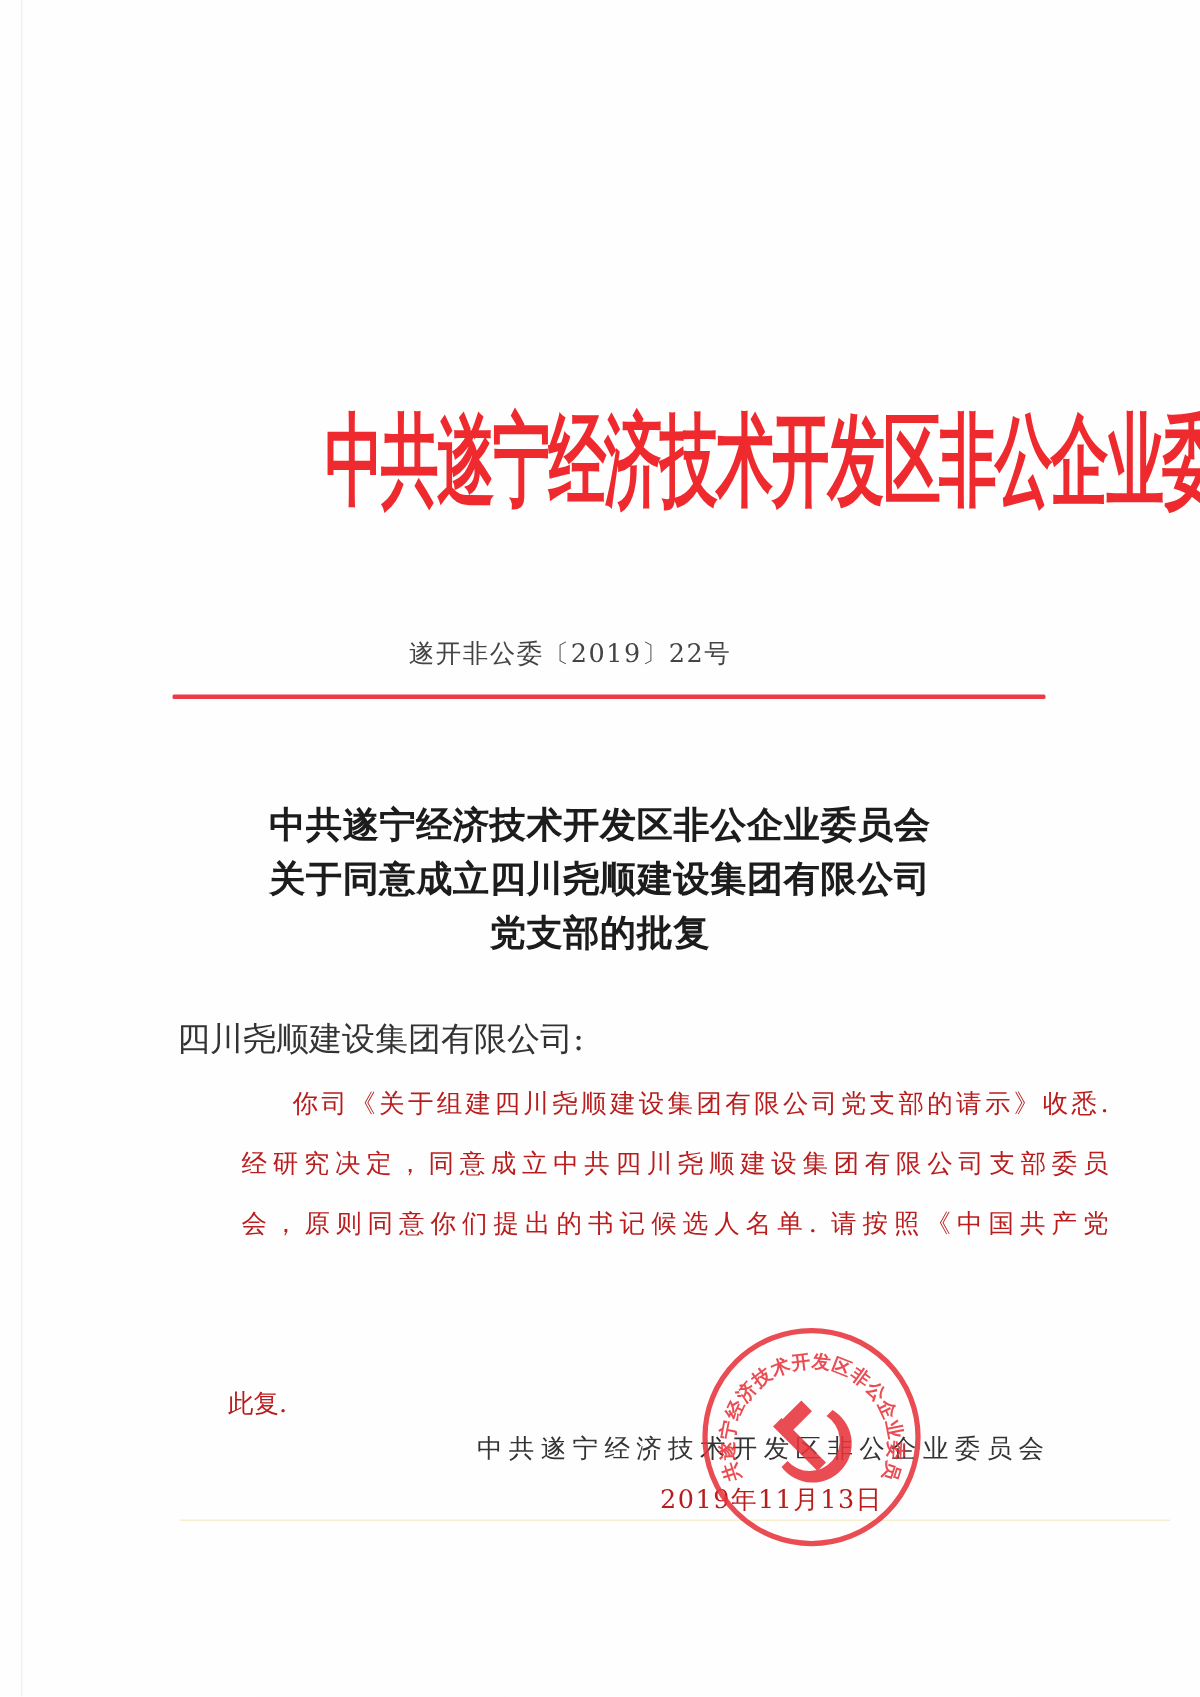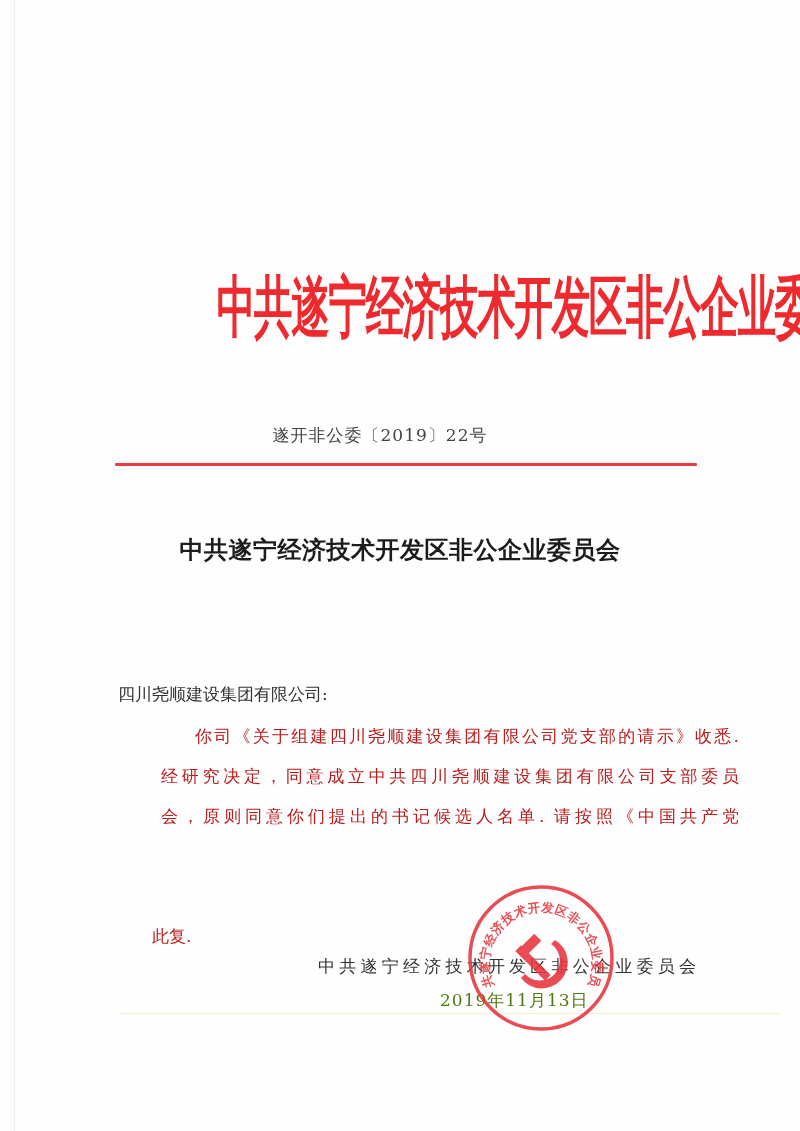--- a/index.html
+++ b/index.html
@@ -74,21 +74,21 @@
     font-weight: bold;
     font-size: 24px;
     line-height: 36px;
     color: #1c1c1c;
     letter-spacing: 0.5px;
   }
   .subject div { white-space: nowrap; }
   .salutation {
     position: absolute;
     left: 118px; top: 682px;
-    font-size: 17px;
+    font-size: 22px;
     line-height: 24px;
     color: #333;
     white-space: nowrap;
   }
   .body-text {
     position: absolute;
     left: 118px; top: 724px;
     width: 578px;
     font-size: 17px;
     color: #b91c1c;
@@ -120,21 +120,21 @@
     color: #333;
     text-align: justify;
     text-align-last: justify;
     white-space: nowrap;
   }
   .sign-date {
     position: absolute;
     left: 440px; top: 988px;
     font-size: 17px;
     line-height: 24px;
-    color: #4d7c0f;
+    color: #b91c1c;
     white-space: nowrap;
     letter-spacing: 1px;
   }
   .faint-line {
     position: absolute;
     left: 120px; top: 1013px;
     width: 660px; height: 1px;
     background: #f6efcf;
   }
   .seal {
@@ -154,20 +154,22 @@
   <div class="header-title-wrap">
     <div class="header-title">中共遂宁经济技术开发区非公企业委员会</div>
   </div>
 
   <div class="doc-number">遂开非公委〔2019〕22号</div>
 
   <div class="red-rule"></div>
 
   <div class="subject">
     <div>中共遂宁经济技术开发区非公企业委员会</div>
+    <div>关于同意成立四川尧顺建设集团有限公司</div>
+    <div>党支部的批复</div>
   </div>
 
   <div class="salutation">四川尧顺建设集团有限公司:</div>
 
   <div class="body-text">
     <div class="body-line indent">你司《关于组建四川尧顺建设集团有限公司党支部的请示》收悉.</div>
     <div class="body-line">经研究决定，同意成立中共四川尧顺建设集团有限公司支部委员</div>
     <div class="body-line">会，原则同意你们提出的书记候选人名单. 请按照《中国共产党</div>
   </div>
 

